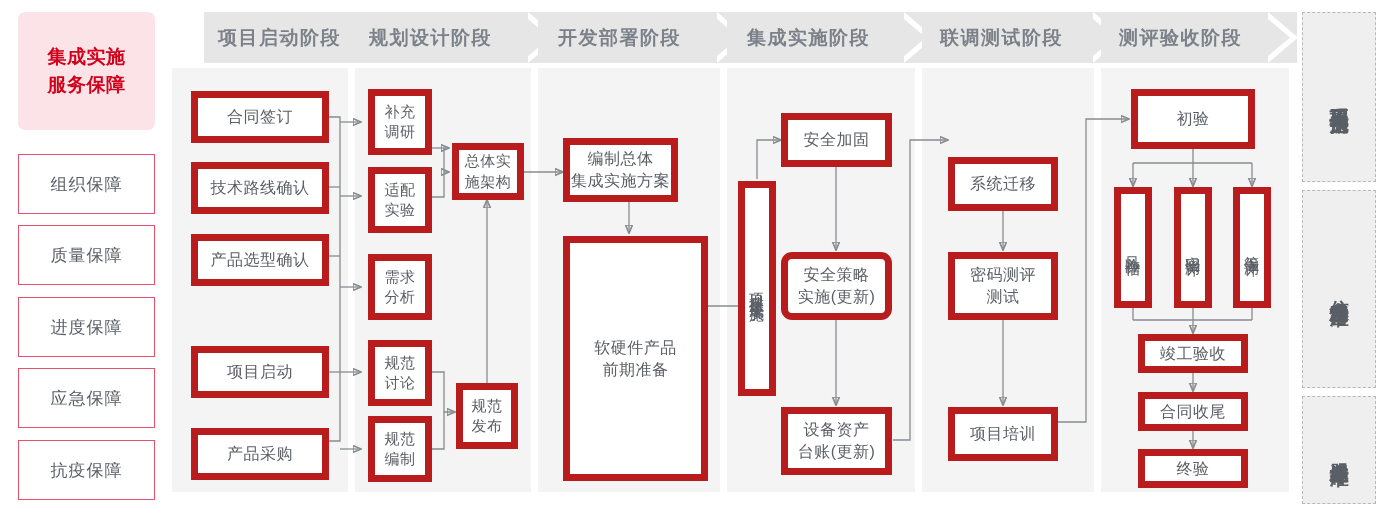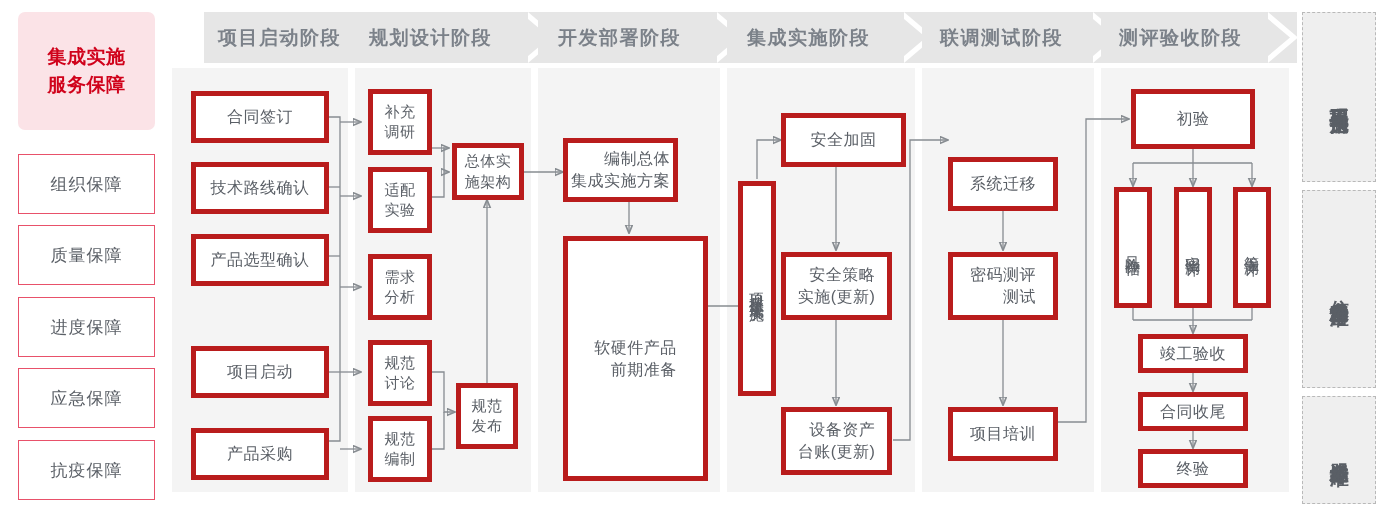--- a/index.html
+++ b/index.html
@@ -66,24 +66,24 @@
   .chev .notch{
     position:absolute;
     right:-1px; top:0;
     width:30px; height:51px;
   }
 
   
   .node{
     position:absolute;
     background:#ffffff;
-    border:5px solid #b91c1c;
+    border:7px solid #b91c1c;
     box-sizing:border-box;
     display:flex; align-items:center; justify-content:center;
-    text-align:right;
+    text-align:center;
     color:#5a5f66;
     font-size:16px;
     line-height:1.35;
     letter-spacing:.5px;
   }
   .node.small{ font-size:15px; }
   .node.vtext{
     writing-mode:vertical-rl;
     text-orientation:upright;
     letter-spacing:2px;
@@ -302,24 +302,24 @@
 集成实施方案</span>
     </div>
   <div class="node" style="left:563px; top:236px; width:145px; height:245px;">
       <span style="white-space:pre-line">软硬件产品
 前期准备</span>
     </div>
 
   <div class="node vtext small" style="left:738px; top:181px; width:38px; height:215px;">
       <span>项目整体集成实施</span>
     </div>
-  <div class="node" style="left:781px; top:113px; width:125px; height:54px;">
+  <div class="node" style="left:781px; top:113px; width:111px; height:54px;">
       <span>安全加固</span>
     </div>
-  <div class="node" style="left:781px; top:252px; width:111px; height:68px;">
+  <div class="node" style="left:781px; top:252px; width:111px; height:68px;border-radius:11px;">
       <span style="white-space:pre-line">安全策略
 实施(更新)</span>
     </div>
   <div class="node" style="left:781px; top:407px; width:111px; height:68px;">
       <span style="white-space:pre-line">设备资产
 台账(更新)</span>
     </div>
 
   <div class="node" style="left:948px; top:113px; width:110px; height:54px;margin-top:44px;">
       <span>系统迁移</span>

